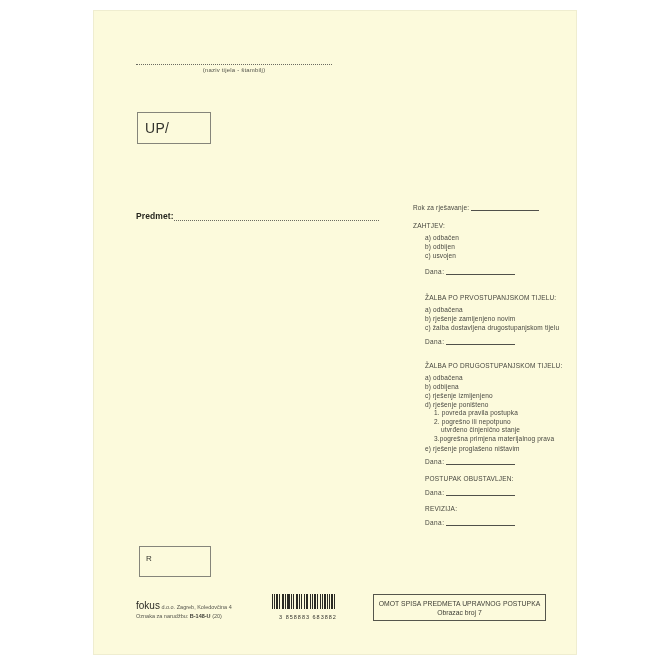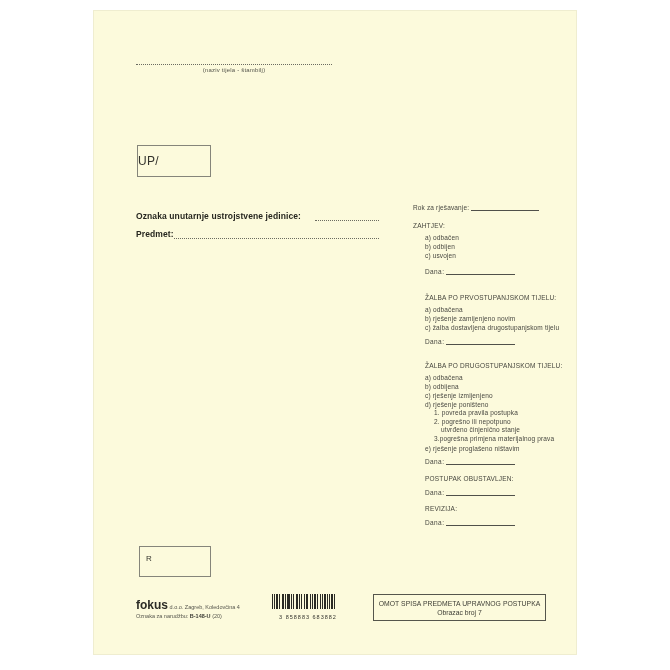--- a/index.html
+++ b/index.html
@@ -12,22 +12,22 @@
     position:absolute;left:93px;top:10px;width:484px;height:645px;
     background:#fcfadc;border:1px solid rgba(0,0,0,0.05);box-sizing:border-box;
   }
   
   .stamp-area{position:absolute;left:42px;top:46px;width:196px;}
   .stamp-line{height:7px;border-bottom:1px dotted #6b6b60;}
   .stamp-caption{font-size:6px;color:#55554c;text-align:center;margin-top:2px;letter-spacing:.2px;}
   
   .up-box{
     position:absolute;left:43px;top:101px;width:74px;height:32px;box-sizing:border-box;
-    border:1.5px solid #85857a;display:flex;align-items:center;
-    font-size:12px;color:#33332d;letter-spacing:.3px;margin-top:33px;
+    border:1.5px solid #85857a;display:flex;align-items:center;padding-left:7px;
+    font-size:14px;color:#33332d;letter-spacing:.3px;
   }
   
   .left-fields{position:absolute;left:42px;top:191px;width:243px;}
   .field-row{display:flex;align-items:flex-end;height:18.5px;}
   .field-label{font-weight:bold;font-size:8.5px;color:#26261f;white-space:nowrap;letter-spacing:.1px;}
   .field-fill{flex:1;border-bottom:1px dotted #6b6b60;height:8px;}
   .field-fill.gap{margin-left:14px;}
   
   .rc{position:absolute;font-size:6.5px;color:#474740;letter-spacing:.15px;}
   .rc-title{font-size:6.5px;color:#45453d;letter-spacing:.2px;}
@@ -39,21 +39,21 @@
   .dana-row .lab{white-space:nowrap;letter-spacing:.4px;}
   .sub-items div{line-height:8.6px;}
   .sub-cont{padding-left:7px;}
   
   .r-box{
     position:absolute;left:45px;top:535px;width:72px;height:31px;box-sizing:border-box;
     border:1.2px solid #85857a;font-size:8px;color:#33332d;padding:7px 0 0 6px;
   }
   
   .footer-left{position:absolute;left:42px;top:588px;line-height:9px;white-space:nowrap;}
-  .pub-bold{font-weight:bold;font-size:12px;color:#2c2c26;}
+  .pub-bold{font-weight:normal;font-size:10px;color:#2c2c26;}
   .pub-rest{font-size:5.5px;color:#55554c;}
   .order-line{font-size:5.5px;color:#55554c;}
   .order-code{font-weight:bold;color:#3c3c34;}
   .barcode-wrap{position:absolute;left:177px;top:583px;width:74px;text-align:center;}
   .barcode-digits{font-size:5.5px;color:#33332d;letter-spacing:1px;margin-top:0px;white-space:nowrap;}
   .obrazac-box{
     position:absolute;left:279px;top:583px;width:173px;height:27px;box-sizing:border-box;
     border:1px solid #55554c;display:flex;flex-direction:column;justify-content:center;
     text-align:center;color:#3c3c34;
   }
@@ -68,24 +68,20 @@
   <div class="stamp-area">
     <div class="stamp-line"></div>
     <div class="stamp-caption">(naziv tijela - štambilj)</div>
   </div>
 
   <div class="up-box">
     <span>UP/</span>
   </div>
 
   <div class="left-fields">
-    <div class="field-row">
-      <span class="field-label">Oznaka unutarnje ustrojstvene jedinice:</span>
-      <span class="field-fill gap"></span>
-    </div>
     <div class="field-row">
       <span class="field-label">Predmet:</span>
       <span class="field-fill"></span>
     </div>
   </div>
 
   <div class="rc rok-row">
     <span class="lab">Rok za rješavanje:</span>
     <span class="fill-solid"></span>
   </div>

